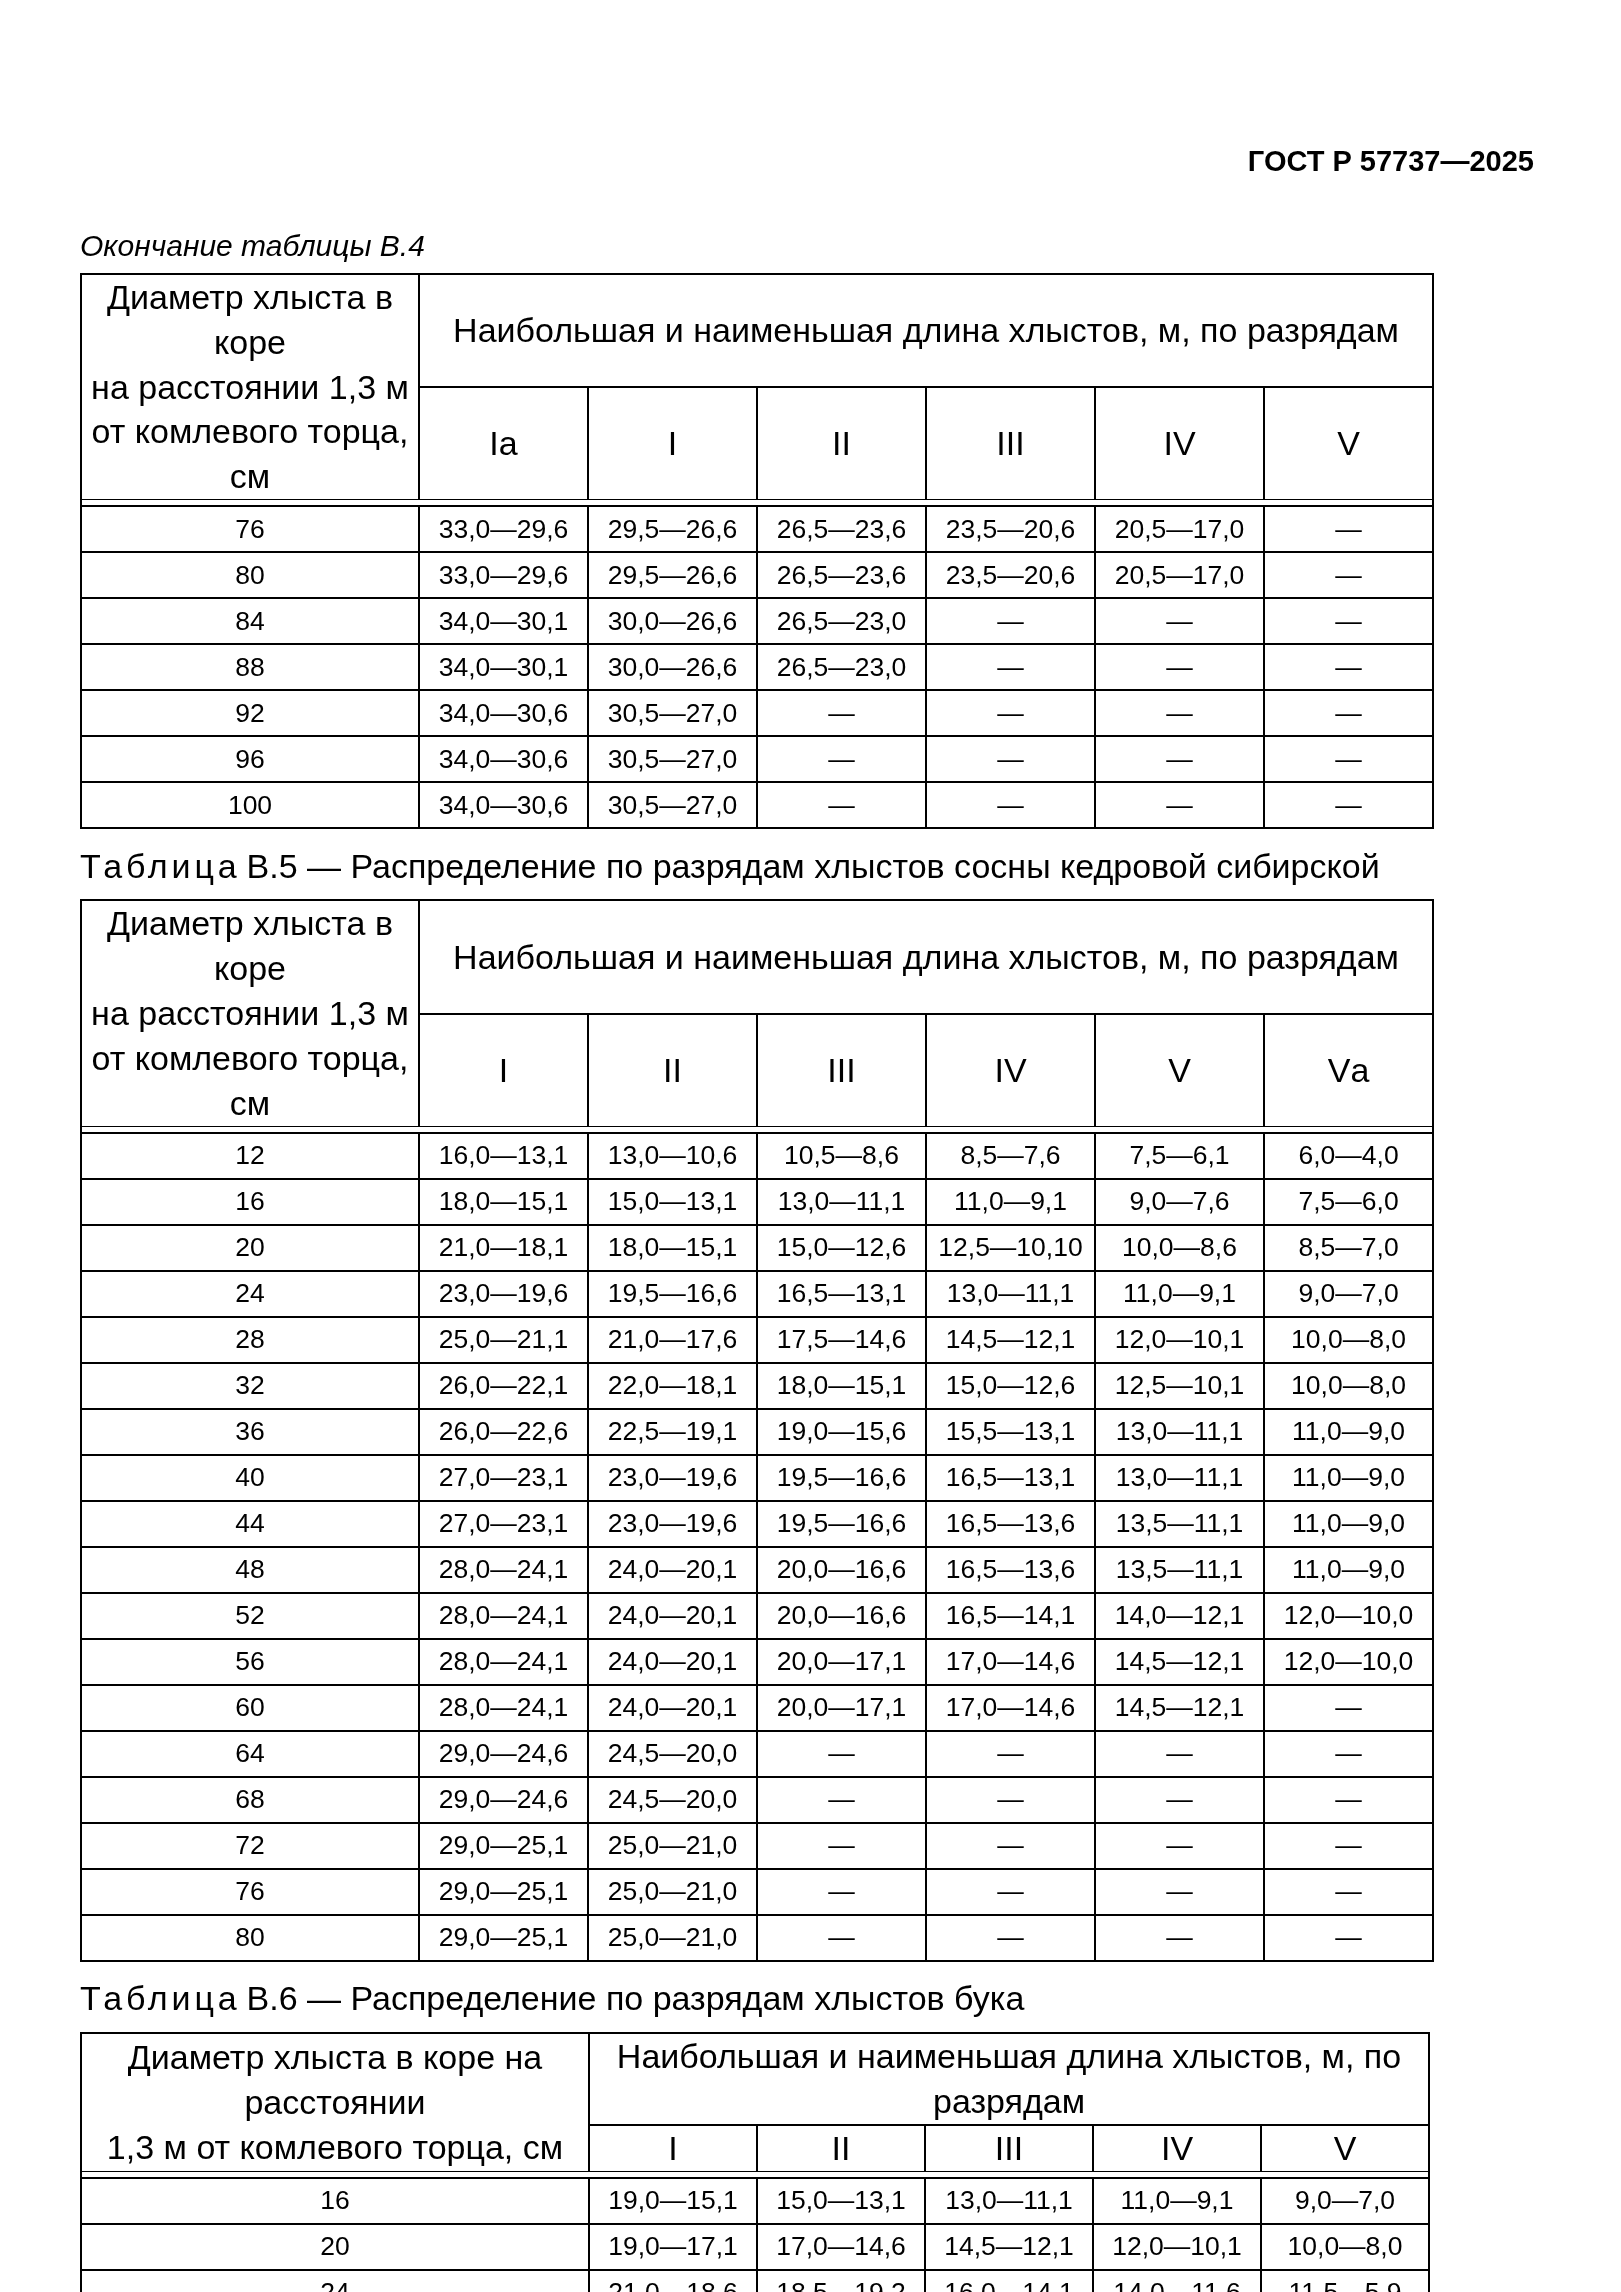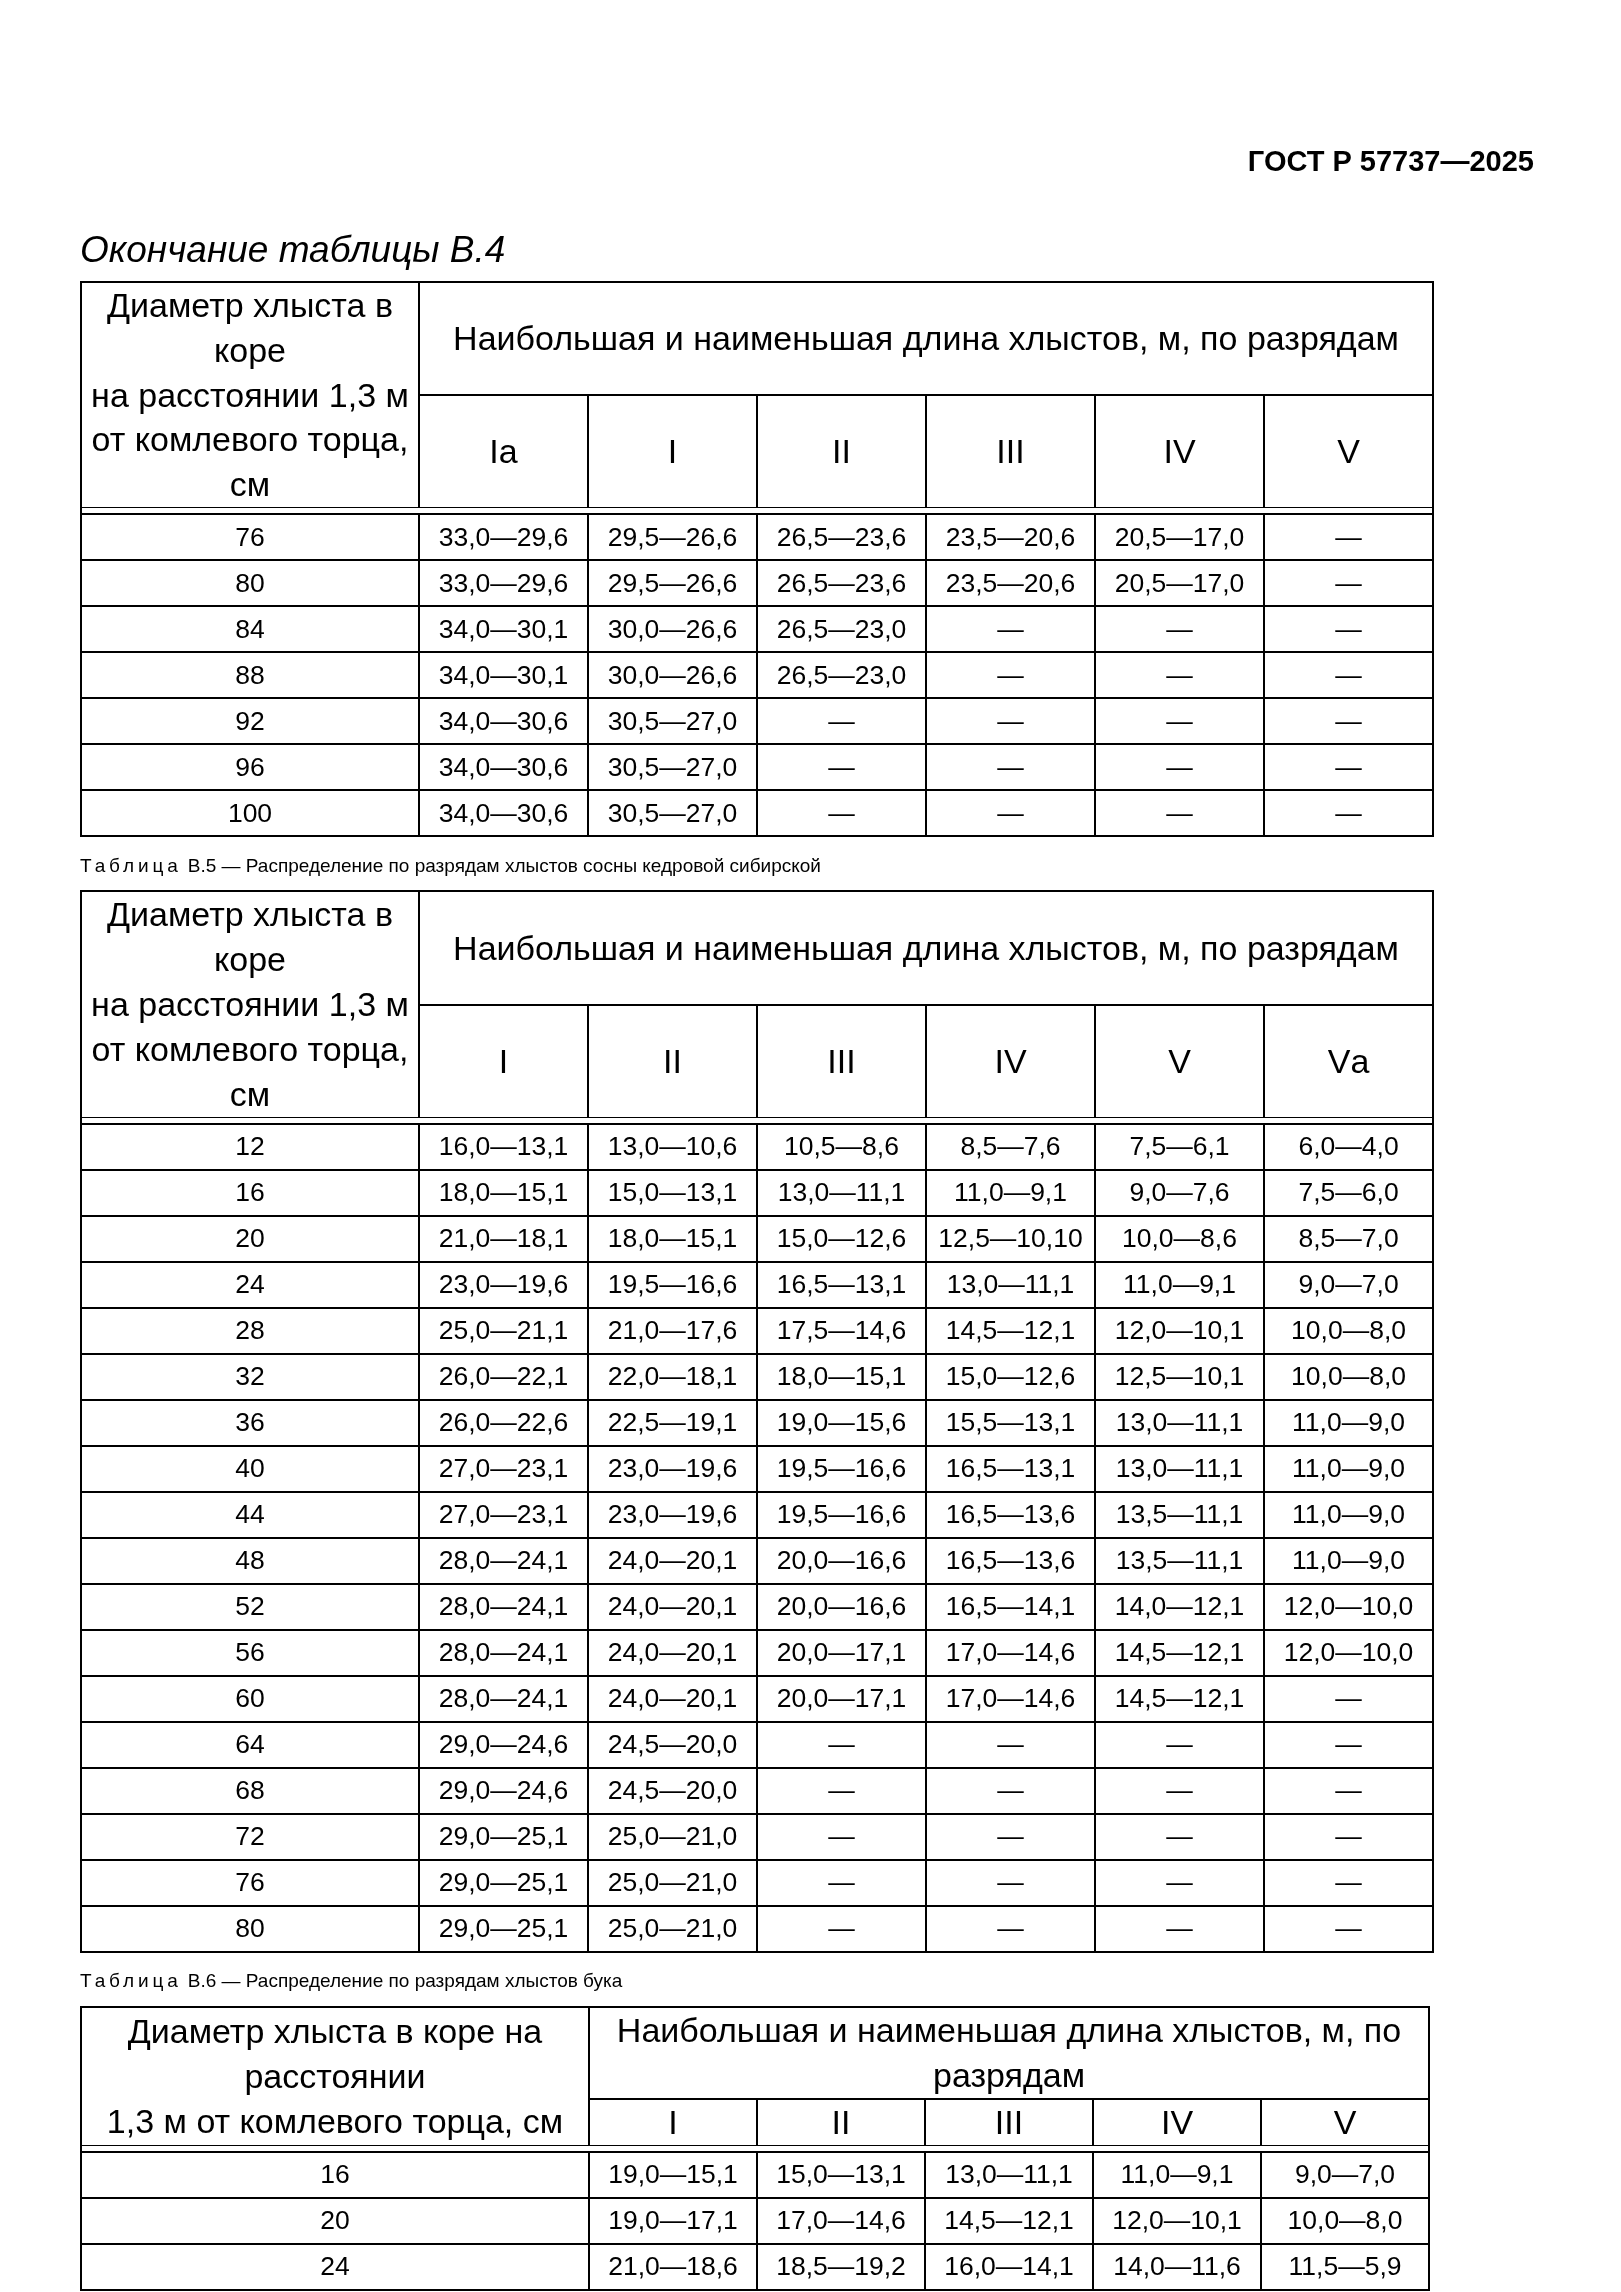--- a/index.html
+++ b/index.html
@@ -14,24 +14,24 @@
   .gost-header {
     padding-top: 145px;
     text-align: right;
     font-size: 29px;
     font-weight: bold;
   }
 
   .caption-italic {
     margin-top: 51px;
     font-style: italic;
-    font-size: 37px;
-  }
-
-  .tcaption { margin: 17.6px 0 13.7px 0; font-size: 19px; }
+    font-size: 30px;
+  }
+
+  .tcaption { margin: 17.6px 0 13.7px 0; font-size: 34px; }
   .tcaption .spaced { letter-spacing: 3.9px; }
   .tcaption .capnum { margin-left: 5.9px; }
 
   table {
     border-collapse: collapse;
     table-layout: fixed;
     width: 1348px;
     border: 2.9px solid #000;
     margin-top: 9.8px;
   }

